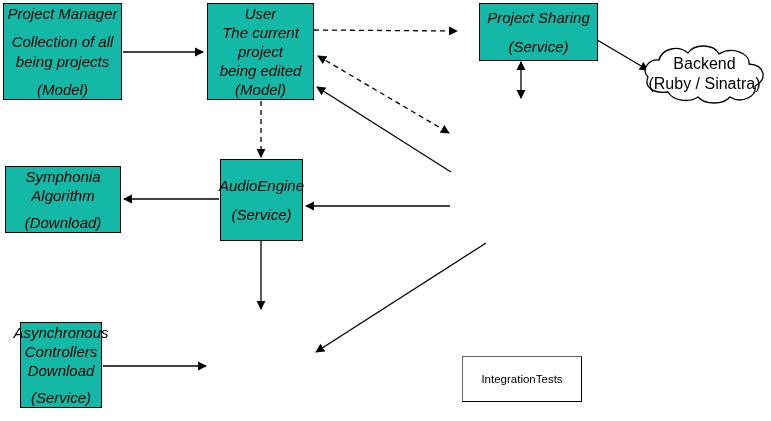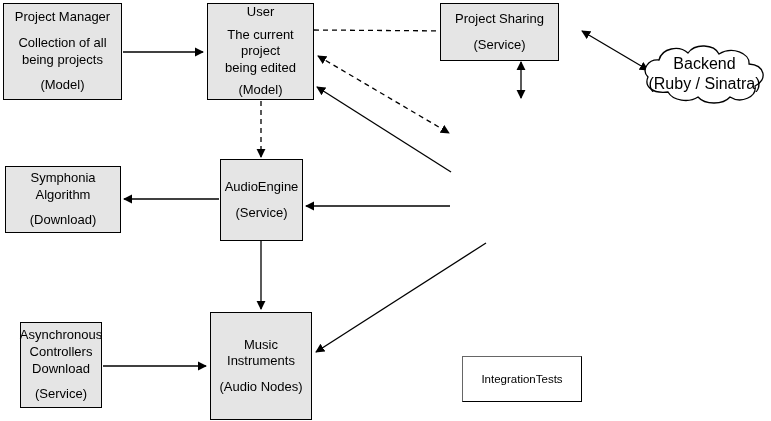--- a/index.html
+++ b/index.html
@@ -12,30 +12,31 @@
     width: 771px;
     height: 421px;
     background: #ffffff;
     font-family: "Liberation Sans", sans-serif;
     overflow: hidden;
   }
   .node {
     position: absolute;
     box-sizing: border-box;
     border: 1.3px solid #000000;
-    background: #e5e5e5;
+    background: #14b8a6;
     display: flex;
     flex-direction: column;
     align-items: center;
     justify-content: center;
     text-align: center;
-    font-size: 13px;
+    font-size: 15px;
     color: #000000;
     line-height: 1.28;
     z-index: 5;
+    font-style: italic;
   }
   .node .ln { display: block; }
   .node .gap { height: 9px; }
   .node .sub { display: block; }
   .cloud-node {
     position: absolute;
     display: flex;
     align-items: center;
     justify-content: center;
     text-align: center;
@@ -120,21 +121,21 @@
 
   <div class="node" style="left:207px; top:3px; width:107px; height:97px;">
     <span class="ln">User</span>
     <span class="gap"></span>
     <span class="ln">The current project</span>
     <span class="ln">being edited</span>
     <span class="gap"></span>
     <span class="sub">(Model)</span>
   </div>
 
-  <div class="node" style="left:440px; top:3px; width:119px; height:58px;">
+  <div class="node" style="left:479px; top:3px; width:119px; height:58px;">
     <span class="ln">Project Sharing</span>
     <span class="gap"></span>
     <span class="sub">(Service)</span>
   </div>
 
   <div class="cloud-node" style="left:638px; top:42px; width:133px; height:64px;">
     <svg width="133" height="64" viewBox="0 0 133 64">
       <path d="M 30 50
                C 14 52, 6 44, 10 35
                C 3 28, 10 17, 21 18
@@ -167,26 +168,20 @@
   </div>
 
   <div class="node" style="left:20px; top:322px; width:82px; height:86px;">
     <span class="ln">Asynchronous</span>
     <span class="ln">Controllers</span>
     <span class="ln">Download</span>
     <span class="gap"></span>
     <span class="sub">(Service)</span>
   </div>
 
-  <div class="node" style="left:210px; top:312px; width:102px; height:108px;">
-    <span class="ln">Music</span>
-    <span class="ln">Instruments</span>
-    <span class="gap"></span>
-    <span class="sub">(Audio Nodes)</span>
-  </div>
 
 
   <div class="test-node" style="left:462px; top:356px; width:120px; height:46px; z-index:6; flex-direction:row;text-align:center;">
     <span>Integration</span>
     <span>Tests</span>
   </div>
 
 </div>
 
 </body></html>

